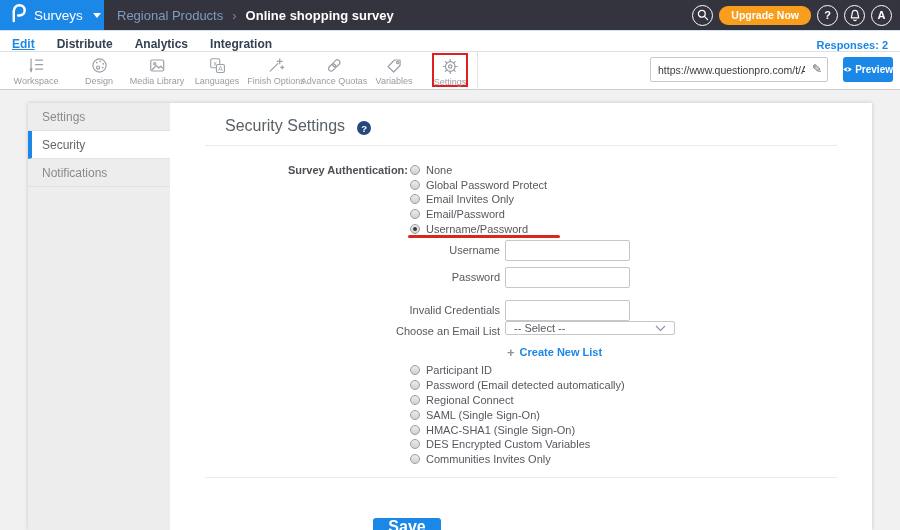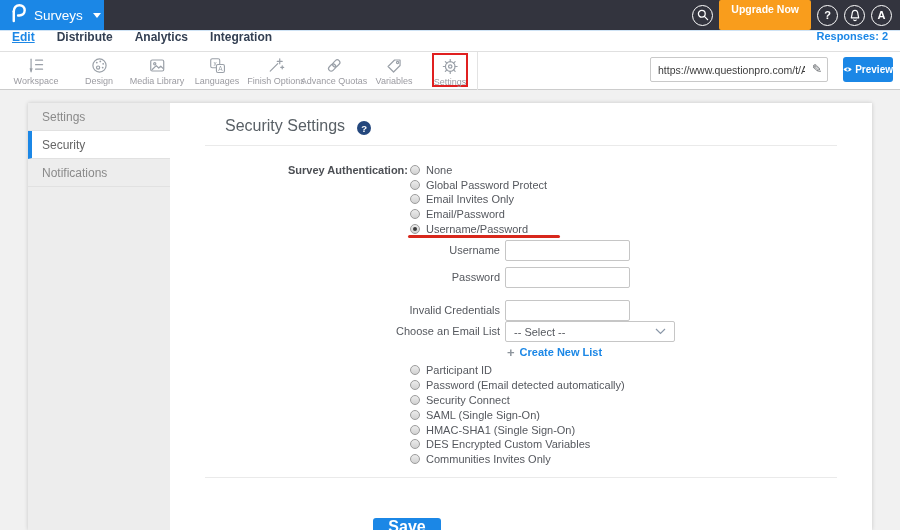--- a/index.html
+++ b/index.html
@@ -18,26 +18,26 @@
   .caret-down { width:0; height:0; border-left:4px solid transparent; border-right:4px solid transparent;
                 border-top:5px solid #fff; margin-left:2px; }
   .crumbs { position:absolute; left:117px; top:0; height:30px; display:flex; align-items:center; gap:9px; }
   .crumb-folder { color:#7f9dbf; font-size:13px; }
   .crumb-sep { color:#7d8695; font-size:13px; }
   .crumb-title { color:#ffffff; font-size:13px; font-weight:700; }
   .top-right { position:absolute; right:8px; top:0; height:30px; display:flex; align-items:center; gap:6px; }
   .ring { width:21px; height:21px; border:1.3px solid #fff; border-radius:50%;
           display:flex; align-items:center; justify-content:center; color:#fff;
           font-size:11px; font-weight:700; cursor:pointer; flex:0 0 auto; }
-  .upgrade-btn { height:30px; padding:0 12px; border-radius:2px; background:#f99d1c; color:#fff;
+  .upgrade-btn { height:19px; padding:0 12px; border-radius:9px; background:#f99d1c; color:#fff;
                  font-size:10.5px; font-weight:700; line-height:19px; cursor:pointer; white-space:nowrap; }
   
   .tabs { position:absolute; left:0; top:30px; width:900px; height:22px; background:#fff;
           border-bottom:1px solid #e0e0e0; box-shadow: inset 0 1px 0 #cfe3f5;
-          display:flex; align-items:flex-start; padding:0 12px; gap:22px; }
+          display:flex; align-items:flex-end; padding:0 12px; gap:22px; }
   .tab { font-size:12px; font-weight:700; color:#333f52; cursor:pointer; }
   .tab.active { color:#1b87e6; text-decoration:underline; }
   .responses { margin-left:auto; font-size:11px; font-weight:700; color:#1b87e6; }
   
   .toolbar { position:absolute; left:0; top:52px; width:900px; height:38px; background:#fff;
              border-bottom:1px solid #cccccc; }
   .tool { position:absolute; top:4px; transform:translateX(-50%); text-align:center; cursor:pointer; }
   .tool svg { display:block; margin:0 auto; }
   .tool-label { font-size:9px; color:#9b9ba1; margin-top:1px; white-space:nowrap; }
   .settings-box { position:absolute; left:432px; top:1px; width:36px; height:34px;
@@ -83,21 +83,21 @@
                           border-radius:50%; background:#3c3c3c; }
   .radio-text { font-size:11px; color:#55585e; white-space:nowrap; }
   .red-underline { position:absolute; left:238px; top:132px; width:152px; height:3px;
                    background:#d8281c; border-radius:2px; }
   .f-label { position:absolute; left:130px; width:200px; text-align:right; font-size:11px;
              color:#55585e; line-height:21px; }
   .f-input { position:absolute; left:335px; width:125px; height:21px; border:1px solid #c6c6c6;
              border-radius:2px; background:#fff; font-family:"Liberation Sans",sans-serif;
              font-size:11px; color:#333; padding:0 6px; outline:none; }
   .row1 { top:137px; } .row2 { top:164px; } .row3 { top:191px;margin-top:6px; } .row4 { top:218px; }
-  .f-select { position:absolute; left:335px; top:218px; width:170px; height:21px;
+  .f-select { position:absolute; left:335px; top:218px; width:170px; height:14px;
               border:1px solid #c6c6c6; border-radius:2px; background:#fff; display:flex;
               align-items:center; padding:0 8px; font-size:11px; color:#55585e; cursor:pointer; }
   .f-select svg { margin-left:auto; }
   .create-link { position:absolute; left:337px; top:243px; display:flex; align-items:center; gap:5px;
                  cursor:pointer; }
   .plus-glyph { font-size:13px; font-weight:700; color:#8d949c; line-height:11px; }
   .create-text { font-size:11px; font-weight:700; color:#1b87e6; }
   .save-btn { position:absolute; left:203px; top:389px; width:68px; height:14px; background:#1b87e6;
               border:none; border-radius:3px; color:#fff; font-size:16px; font-weight:700;
               cursor:pointer; font-family:"Liberation Sans",sans-serif;margin-top:26px; }
@@ -109,20 +109,25 @@
   <div class="brand">
     <span>
       <svg width="16" height="20" viewBox="0 0 17 20">
         <path d="M4 18.5 V8.5" stroke="#fff" stroke-width="2.6" stroke-linecap="round" fill="none"></path>
         <path d="M4 8.5 C4 4.3 6.6 1.8 10 1.8 C13.4 1.8 15.6 4.1 15.6 7.2 C15.6 10.4 13.3 12.6 9.8 12.6 L8.6 12.6" stroke="#fff" stroke-width="2.6" stroke-linecap="round" fill="none"></path>
       </svg>
     </span>
     <span class="brand-label">Surveys</span>
     <span class="caret-down"></span>
   </div>
+  <div class="crumbs">
+    <span class="crumb-folder">Regional Products</span>
+    <span class="crumb-sep">›</span>
+    <span class="crumb-title">Online shopping survey</span>
+  </div>
   <div class="top-right">
     <span class="ring">
       <svg width="12" height="12" viewBox="0 0 12 12">
         <circle cx="4.8" cy="4.8" r="3.4" stroke="#fff" stroke-width="1.3" fill="none"></circle>
         <line x1="7.4" y1="7.4" x2="10.6" y2="10.6" stroke="#fff" stroke-width="1.3" stroke-linecap="round"></line>
       </svg>
     </span>
     <span class="upgrade-btn">Upgrade Now</span>
     <span class="ring">?</span>
     <span class="ring">
@@ -318,21 +323,21 @@
       <div class="radio-row">
         <span class="radio"></span>
         <span class="radio-text">Participant ID</span>
       </div>
       <div class="radio-row">
         <span class="radio"></span>
         <span class="radio-text">Password (Email detected automatically)</span>
       </div>
       <div class="radio-row">
         <span class="radio"></span>
-        <span class="radio-text">Security Connect</span>
+        <span class="radio-text">Regional Connect</span>
       </div>
       <div class="radio-row">
         <span class="radio"></span>
         <span class="radio-text">SAML (Single Sign-On)</span>
       </div>
       <div class="radio-row">
         <span class="radio"></span>
         <span class="radio-text">HMAC-SHA1 (Single Sign-On)</span>
       </div>
       <div class="radio-row">

